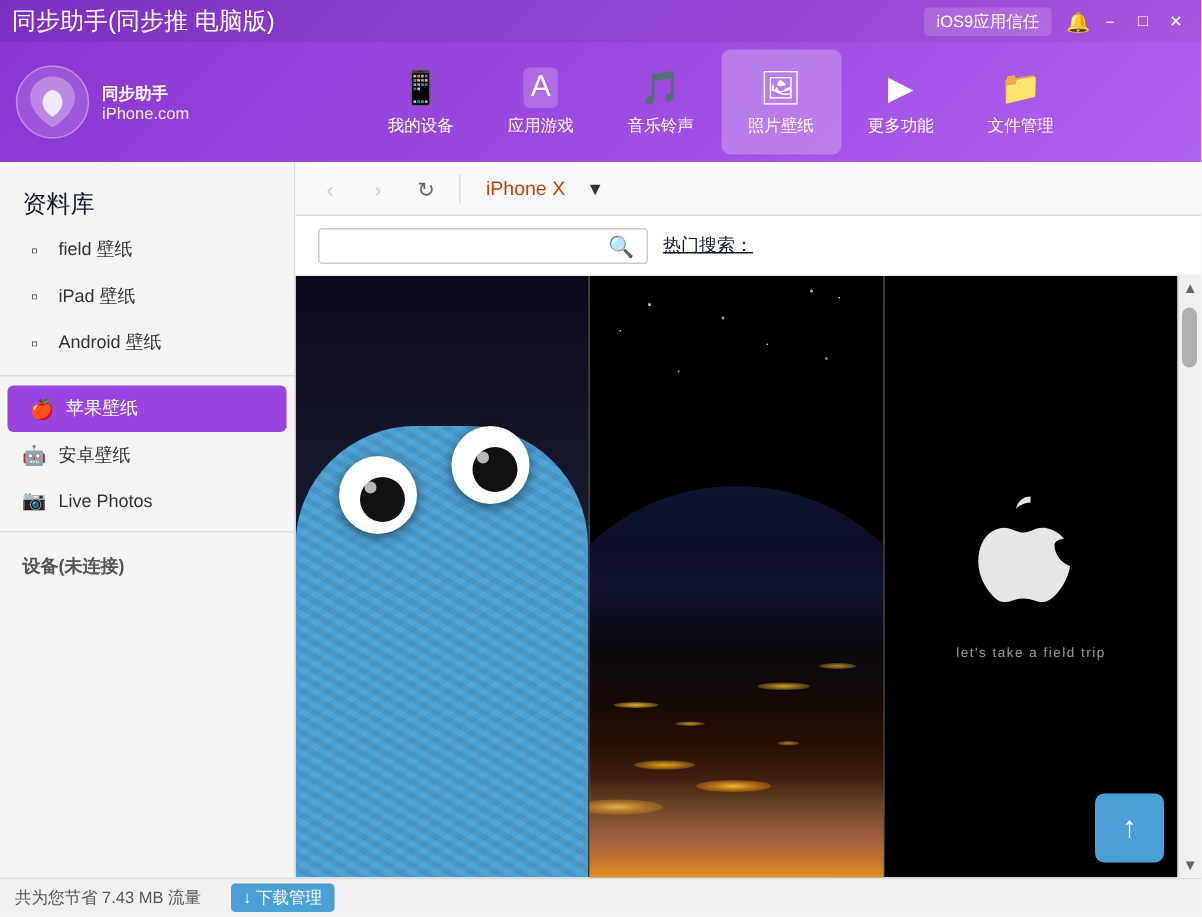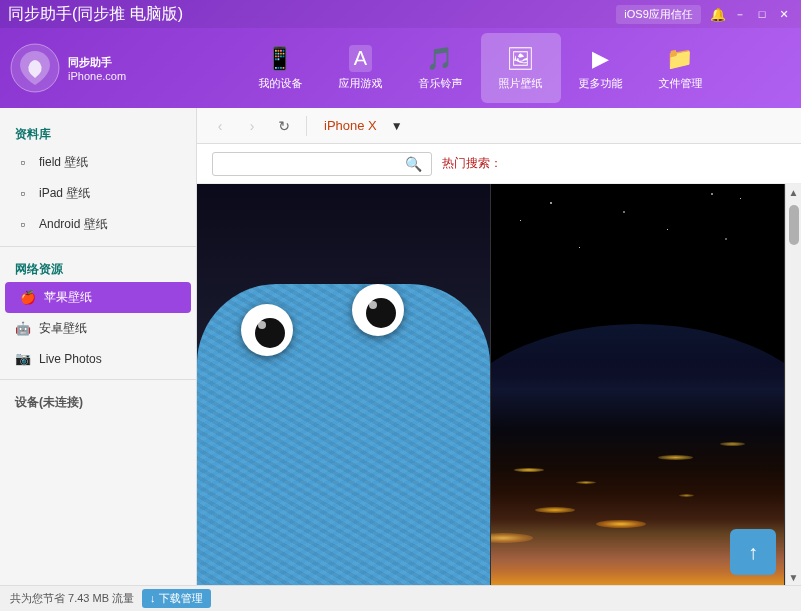--- a/index.html
+++ b/index.html
@@ -56,22 +56,22 @@
     
     .sidebar {
       width: 197px;
       background: #f5f5f5;
       border-right: 1px solid #ddd;
       padding: 10px 0;
       flex-shrink: 0;
       overflow-y: auto;
     }
     .sidebar-section-title {
-      font-size: 12px; color: #0f766e; padding: 8px 15px 4px;
-      font-weight: bold;
+      font-size: 16px; color: #0f172a; padding: 8px 15px 4px;
+      font-weight: normal;
     }
     .sidebar-item {
       display: flex; align-items: center; gap: 8px;
       padding: 7px 15px; cursor: pointer; font-size: 12px; color: #333;
     }
     .sidebar-item.active { background: #9b45e0; color: white; border-radius: 4px; margin: 0 5px; }
     .sidebar-item .item-icon { font-size: 13px; width: 16px; text-align: center; }
     .sidebar-device { padding: 8px 15px; font-size: 12px; color: #555; font-weight: bold; margin-top: 6px; }
     .sidebar-divider { border: none; border-top: 1px solid #ddd; margin: 6px 0; }
 
@@ -96,21 +96,21 @@
     .search-bar {
       height: 40px; background: white; border-bottom: 1px solid #eee;
       display: flex; align-items: center; padding: 0 15px; gap: 10px;
     }
     .search-input-wrap {
       display: flex; align-items: center; border: 1px solid #ccc;
       border-radius: 3px; padding: 3px 8px; width: 220px; gap: 5px;
     }
     .search-input { border: none; outline: none; font-size: 12px; flex: 1; }
     .search-icon { color: #5a9fd4; font-size: 14px; cursor: pointer; }
-    .hot-search-label { color: #b91c1c; font-size: 12px; }
+    .hot-search-label { color: #0f172a; font-size: 12px; text-decoration: underline; }
 
     
     .image-grid {
       flex: 1; display: flex; gap: 0; overflow: hidden; padding: 0; position: relative;
     }
     .img-col { flex: 1; overflow: hidden; position: relative; }
     .img-placeholder {
       width: 100%; height: 100%; background: #222; display: flex; align-items: center; justify-content: center;
     }
     .img-placeholder.blue-monster {
@@ -159,21 +159,21 @@
 
     
     .status-bar {
       height: 26px; background: #f0f0f0; border-top: 1px solid #ddd;
       display: flex; align-items: center; justify-content: space-between; padding: 0 10px;
       font-size: 11px; color: #555;
     }
     .status-left { }
     .status-right { display: flex; align-items: center; gap: 8px; }
     .download-mgmt {
-      background: #4a9fd4; color: white; padding: 2px 8px; border-radius: 3px; cursor: pointer; font-size: 11px;
+      background: #4a9fd4; color: white; padding: 2px 8px; border-radius: 3px; cursor: pointer; font-size: 11px; margin-left: 12px;
     }
   </style>
 </head>
 <body>
 
 <div class="title-bar">
   <div class="title-bar-left">
     <span>同步助手(同步推 电脑版)</span>
   </div>
   <div class="title-bar-right">
@@ -236,21 +236,20 @@
     </div>
     <div class="sidebar-item">
       <span class="item-icon">▫</span>
       <span>iPad 壁纸</span>
     </div>
     <div class="sidebar-item">
       <span class="item-icon">▫</span>
       <span>Android 壁纸</span>
     </div>
     <hr class="sidebar-divider">
-    <div class="sidebar-section-title">网络资源</div>
     <div class="sidebar-item active">
       <span class="item-icon">🍎</span>
       <span>苹果壁纸</span>
     </div>
     <div class="sidebar-item">
       <span class="item-icon">🤖</span>
       <span>安卓壁纸</span>
     </div>
     <div class="sidebar-item">
       <span class="item-icon">📷</span>
@@ -339,20 +338,32 @@
               <div style="position:absolute;top:70%;left:25%;width:40px;height:6px;background:radial-gradient(ellipse,rgba(255,180,30,0.9),transparent);border-radius:50%;"></div>
               <div style="position:absolute;top:75%;left:40%;width:50px;height:8px;background:radial-gradient(ellipse,rgba(255,200,50,0.9),rgba(255,150,20,0.5),transparent);border-radius:50%;"></div>
               <div style="position:absolute;top:80%;left:10%;width:60px;height:10px;background:radial-gradient(ellipse,rgba(255,200,80,0.8),rgba(255,160,40,0.4),transparent);border-radius:50%;"></div>
 
               <div style="position:absolute;top:0;left:0;right:0;height:20%;background:linear-gradient(180deg,rgba(30,60,120,0.3),transparent);"></div>
             </div>
           </div>
         </div>
       </div>
 
+      <div class="img-col">
+        <div class="img-placeholder apple" style="height:100%;">
+          <div class="apple-content">
+
+            <svg width="80" height="90" viewBox="0 0 100 110">
+              <path d="M 50 5 C 43 5 38 10 38 10 C 38 10 40 0 50 0 Z" fill="white" opacity="0.9"></path>
+              <path d="M 78 35 C 72 28 64 26 60 26 C 53 26 50 30 44 30 C 38 30 34 26 28 26 C 22 26 14 30 10 38 C 5 48 5 62 12 74 C 17 82 22 88 28 88 C 34 88 36 85 44 85 C 52 85 54 88 60 88 C 66 88 72 82 77 74 C 80 69 82 64 83 58 C 75 55 70 48 70 40 C 70 38 73 36 78 35 Z" fill="white" opacity="0.9"></path>
+            </svg>
+            <div class="apple-tagline">let's take a field trip</div>
+          </div>
+        </div>
+      </div>
 
       <div class="scroll-right">
         <div class="scroll-arrow">▲</div>
         <div class="scroll-thumb">
           <div class="scroll-thumb-inner"></div>
         </div>
         <div class="scroll-arrow">▼</div>
       </div>
 
       <div class="upload-btn">

